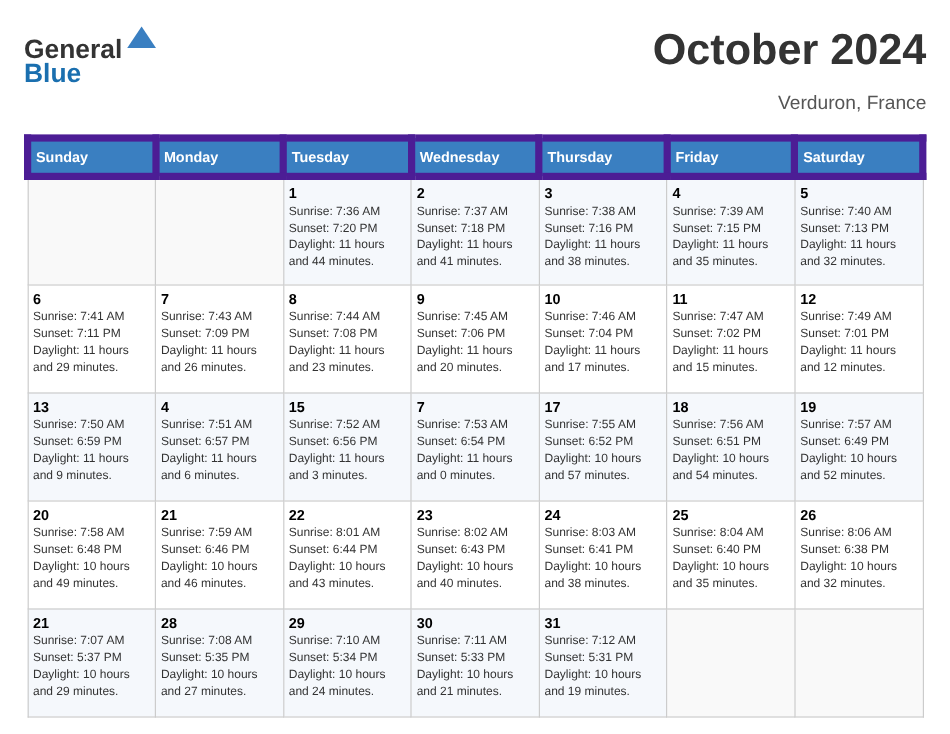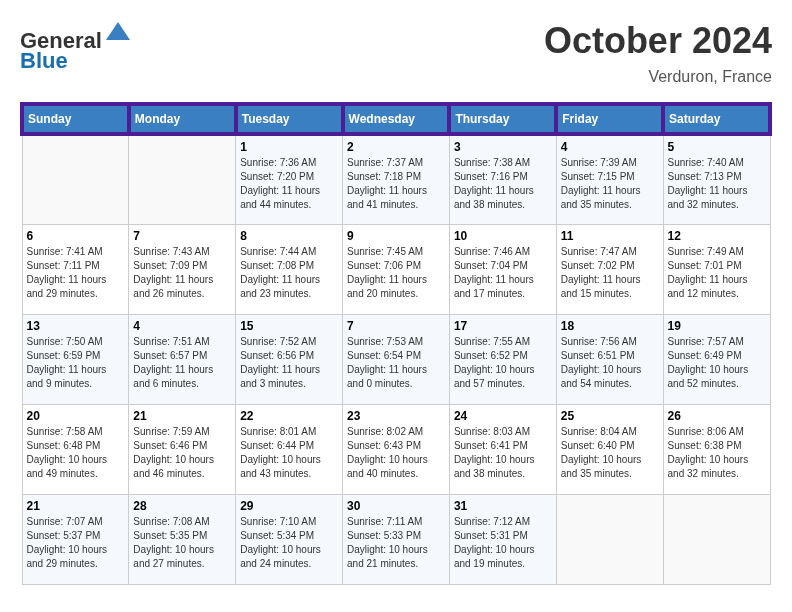--- a/index.html
+++ b/index.html
@@ -34,35 +34,35 @@
     }
     .title-block { text-align: right; }
     .month-title {
       font-size: 36px;
       font-weight: 700;
       color: #333;
     }
     .location {
       font-size: 16px;
       color: #555;
-      margin-top: 6px;
+      margin-top: 16px;
     }
     .calendar {
       width: 100%;
       border-collapse: collapse;
       font-size: 11px;
     }
     .calendar th {
       background: #3a7fc1;
       color: #fff;
       padding: 6px 4px;
       text-align: left;
       font-size: 12px;
       font-weight: bold;
-      border: 4px solid #4c1d95;
+      border: 6px solid #4c1d95;
     }
     .calendar td {
       border: 1px solid #ccc;
       vertical-align: top;
       padding: 4px;
       width: calc(100% / 7);
       height: 90px;
       background: #fff;
     }
     .calendar tr:nth-child(odd) td {

